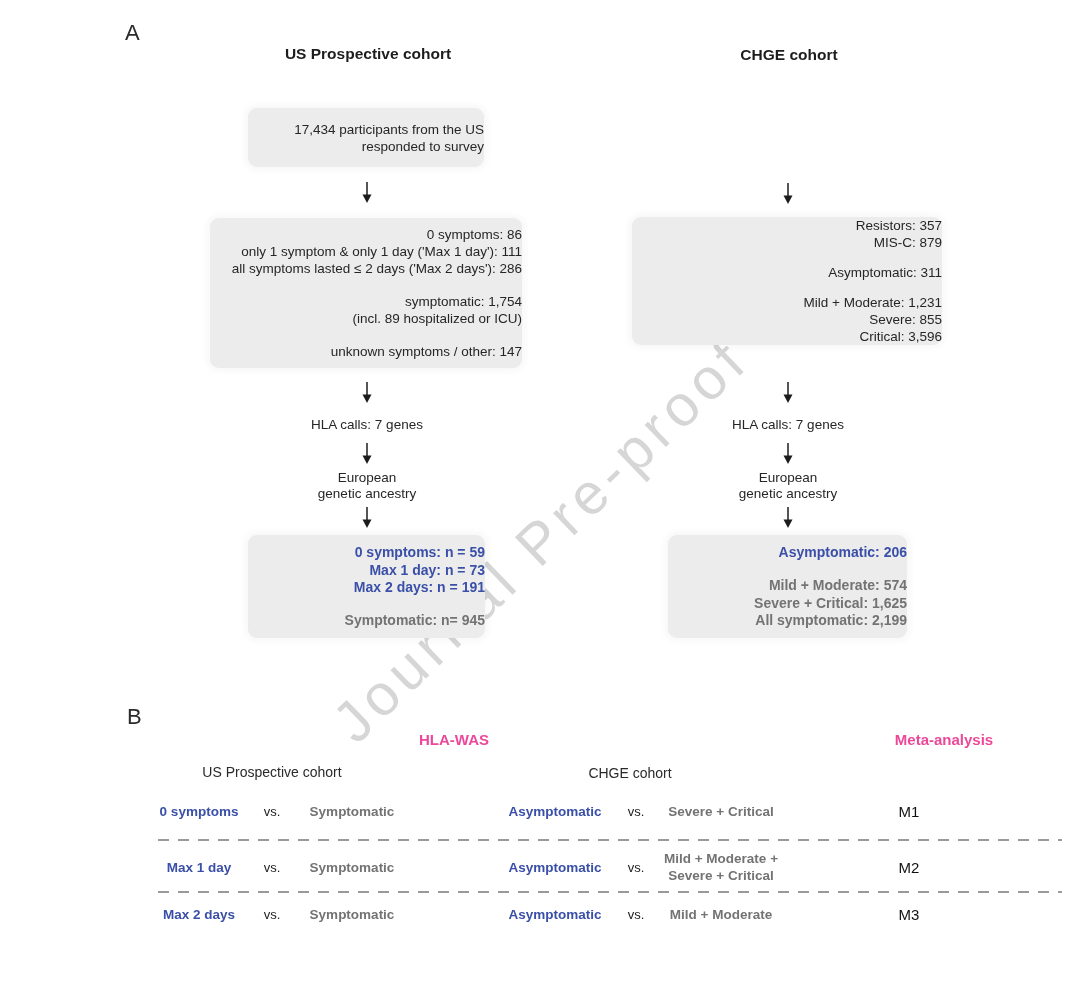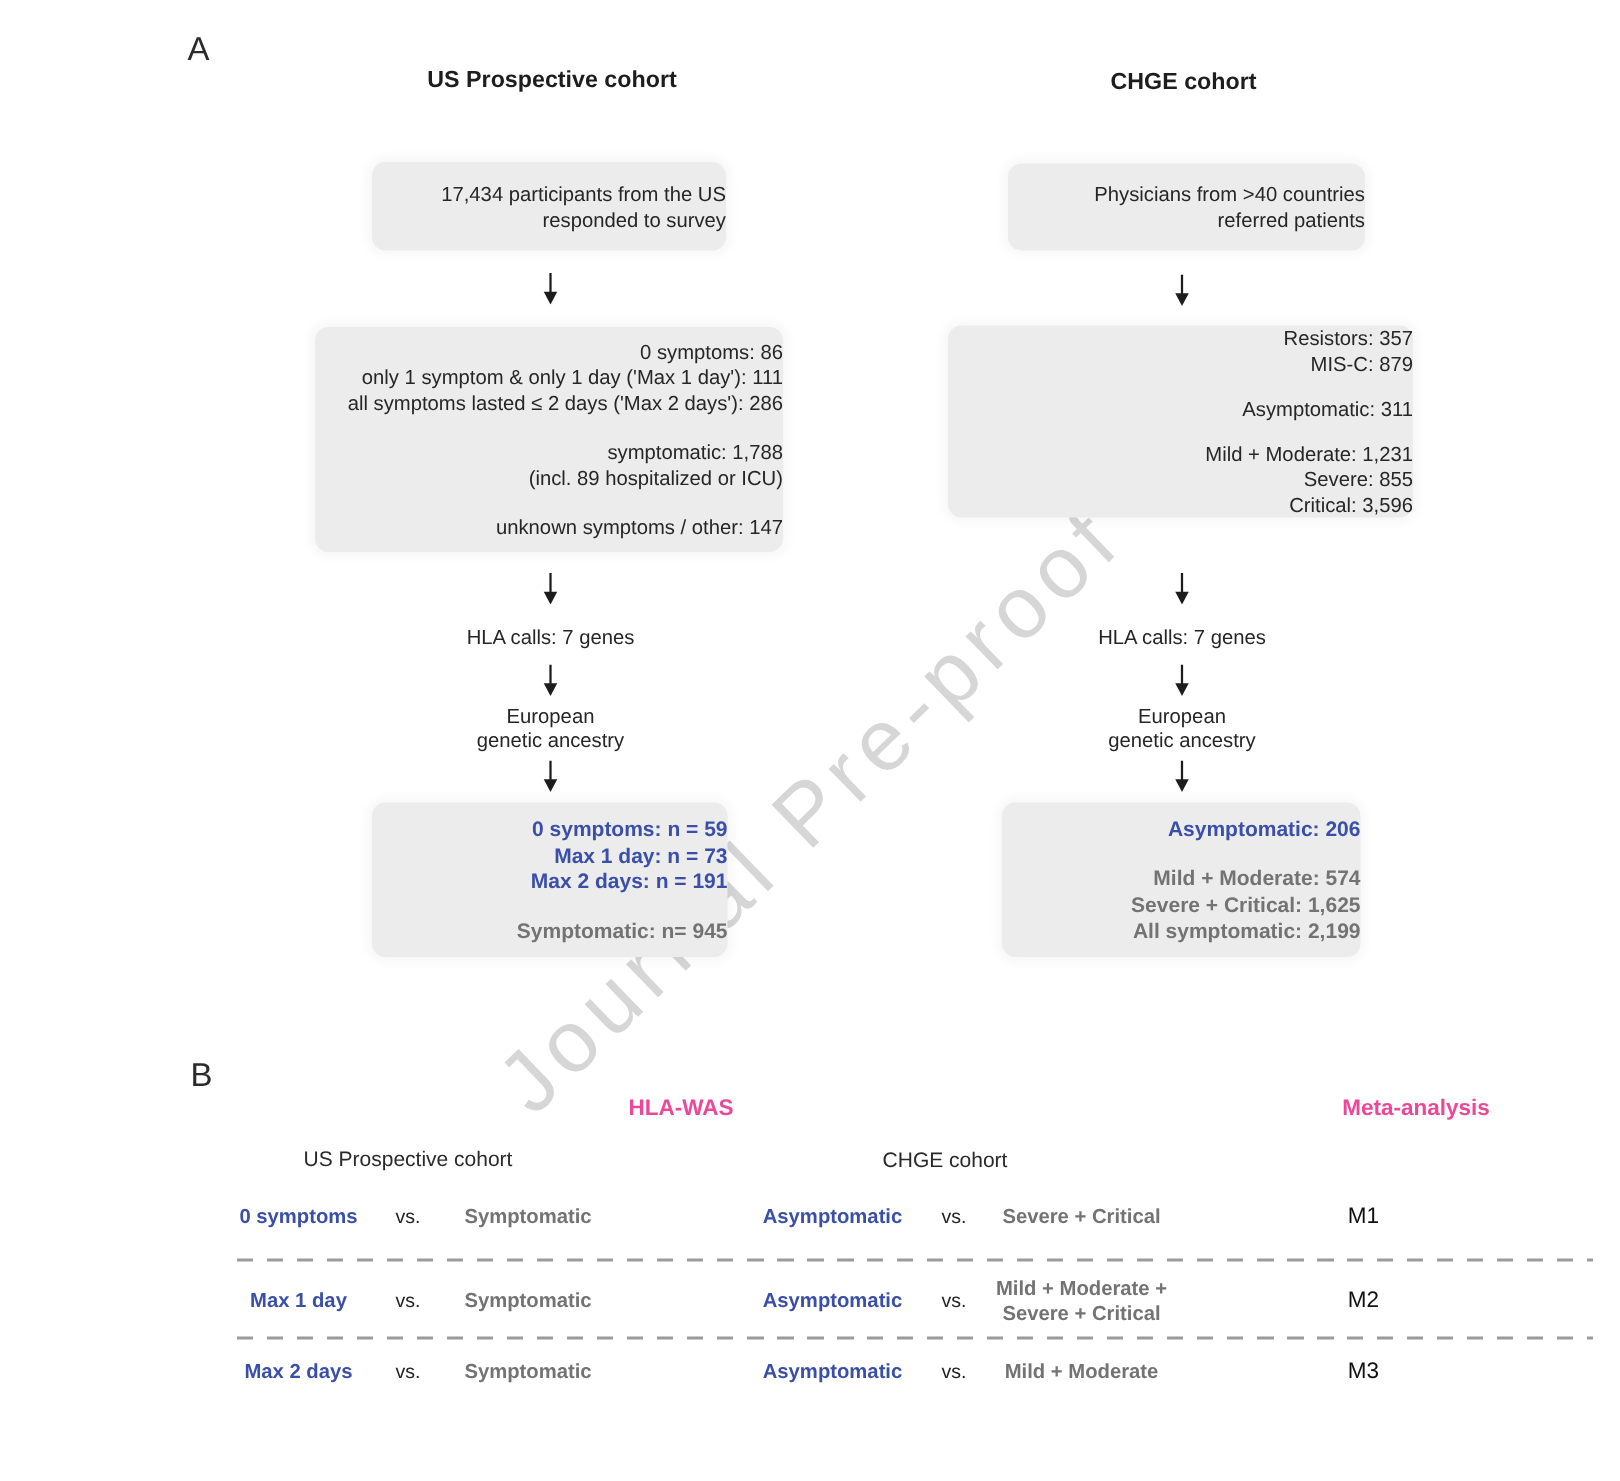--- a/index.html
+++ b/index.html
@@ -68,21 +68,21 @@
     <svg class="arrow" style="left:360px;top:182px;" viewBox="0 0 14 21">
       <line x1="7" y1="0" x2="7" y2="14" stroke="#1c1c1c" stroke-width="1.5"></line>
       <polygon points="2.5,12.5 11.5,12.5 7,21" fill="#1c1c1c"></polygon>
     </svg>
 
     <div class="box" style="left:210px;top:218px;width:312px;height:150px;">
       <div class="ln">0 symptoms: 86</div>
       <div class="ln">only 1 symptom &amp; only 1 day ('Max 1 day'): 111</div>
       <div class="ln">all symptoms lasted ≤ 2 days ('Max 2 days'): 286</div>
       <div class="gap16"></div>
-      <div class="ln">symptomatic: 1,788</div>
+      <div class="ln">symptomatic: 1,754</div>
       <div class="ln">(incl. 89 hospitalized or ICU)</div>
       <div class="gap16"></div>
       <div class="ln">unknown symptoms / other: 147</div>
     </div>
 
     <svg class="arrow" style="left:360px;top:382px;" viewBox="0 0 14 21">
       <line x1="7" y1="0" x2="7" y2="14" stroke="#1c1c1c" stroke-width="1.5"></line>
       <polygon points="2.5,12.5 11.5,12.5 7,21" fill="#1c1c1c"></polygon>
     </svg>
 
@@ -106,24 +106,20 @@
     <div class="box b3" style="left:248px;top:535px;width:237px;height:103px;">
       <div class="ln blue">0 symptoms: n = 59</div>
       <div class="ln blue">Max 1 day: n = 73</div>
       <div class="ln blue">Max 2 days: n = 191</div>
       <div class="gap15"></div>
       <div class="ln red">Symptomatic: n= 945</div>
     </div>
 
     <div class="col-title" style="left:789px;top:46px;">CHGE cohort</div>
 
-    <div class="box" style="left:672px;top:109px;width:238px;height:58px;">
-      <div class="ln">Physicians from &gt;40 countries</div>
-      <div class="ln">referred patients</div>
-    </div>
 
     <svg class="arrow" style="left:781px;top:183px;" viewBox="0 0 14 21">
       <line x1="7" y1="0" x2="7" y2="14" stroke="#1c1c1c" stroke-width="1.5"></line>
       <polygon points="2.5,12.5 11.5,12.5 7,21" fill="#1c1c1c"></polygon>
     </svg>
 
     <div class="box" style="left:632px;top:217px;width:310px;height:128px;">
       <div class="ln">Resistors: 357</div>
       <div class="ln">MIS-C: 879</div>
       <div class="gap16"></div>

